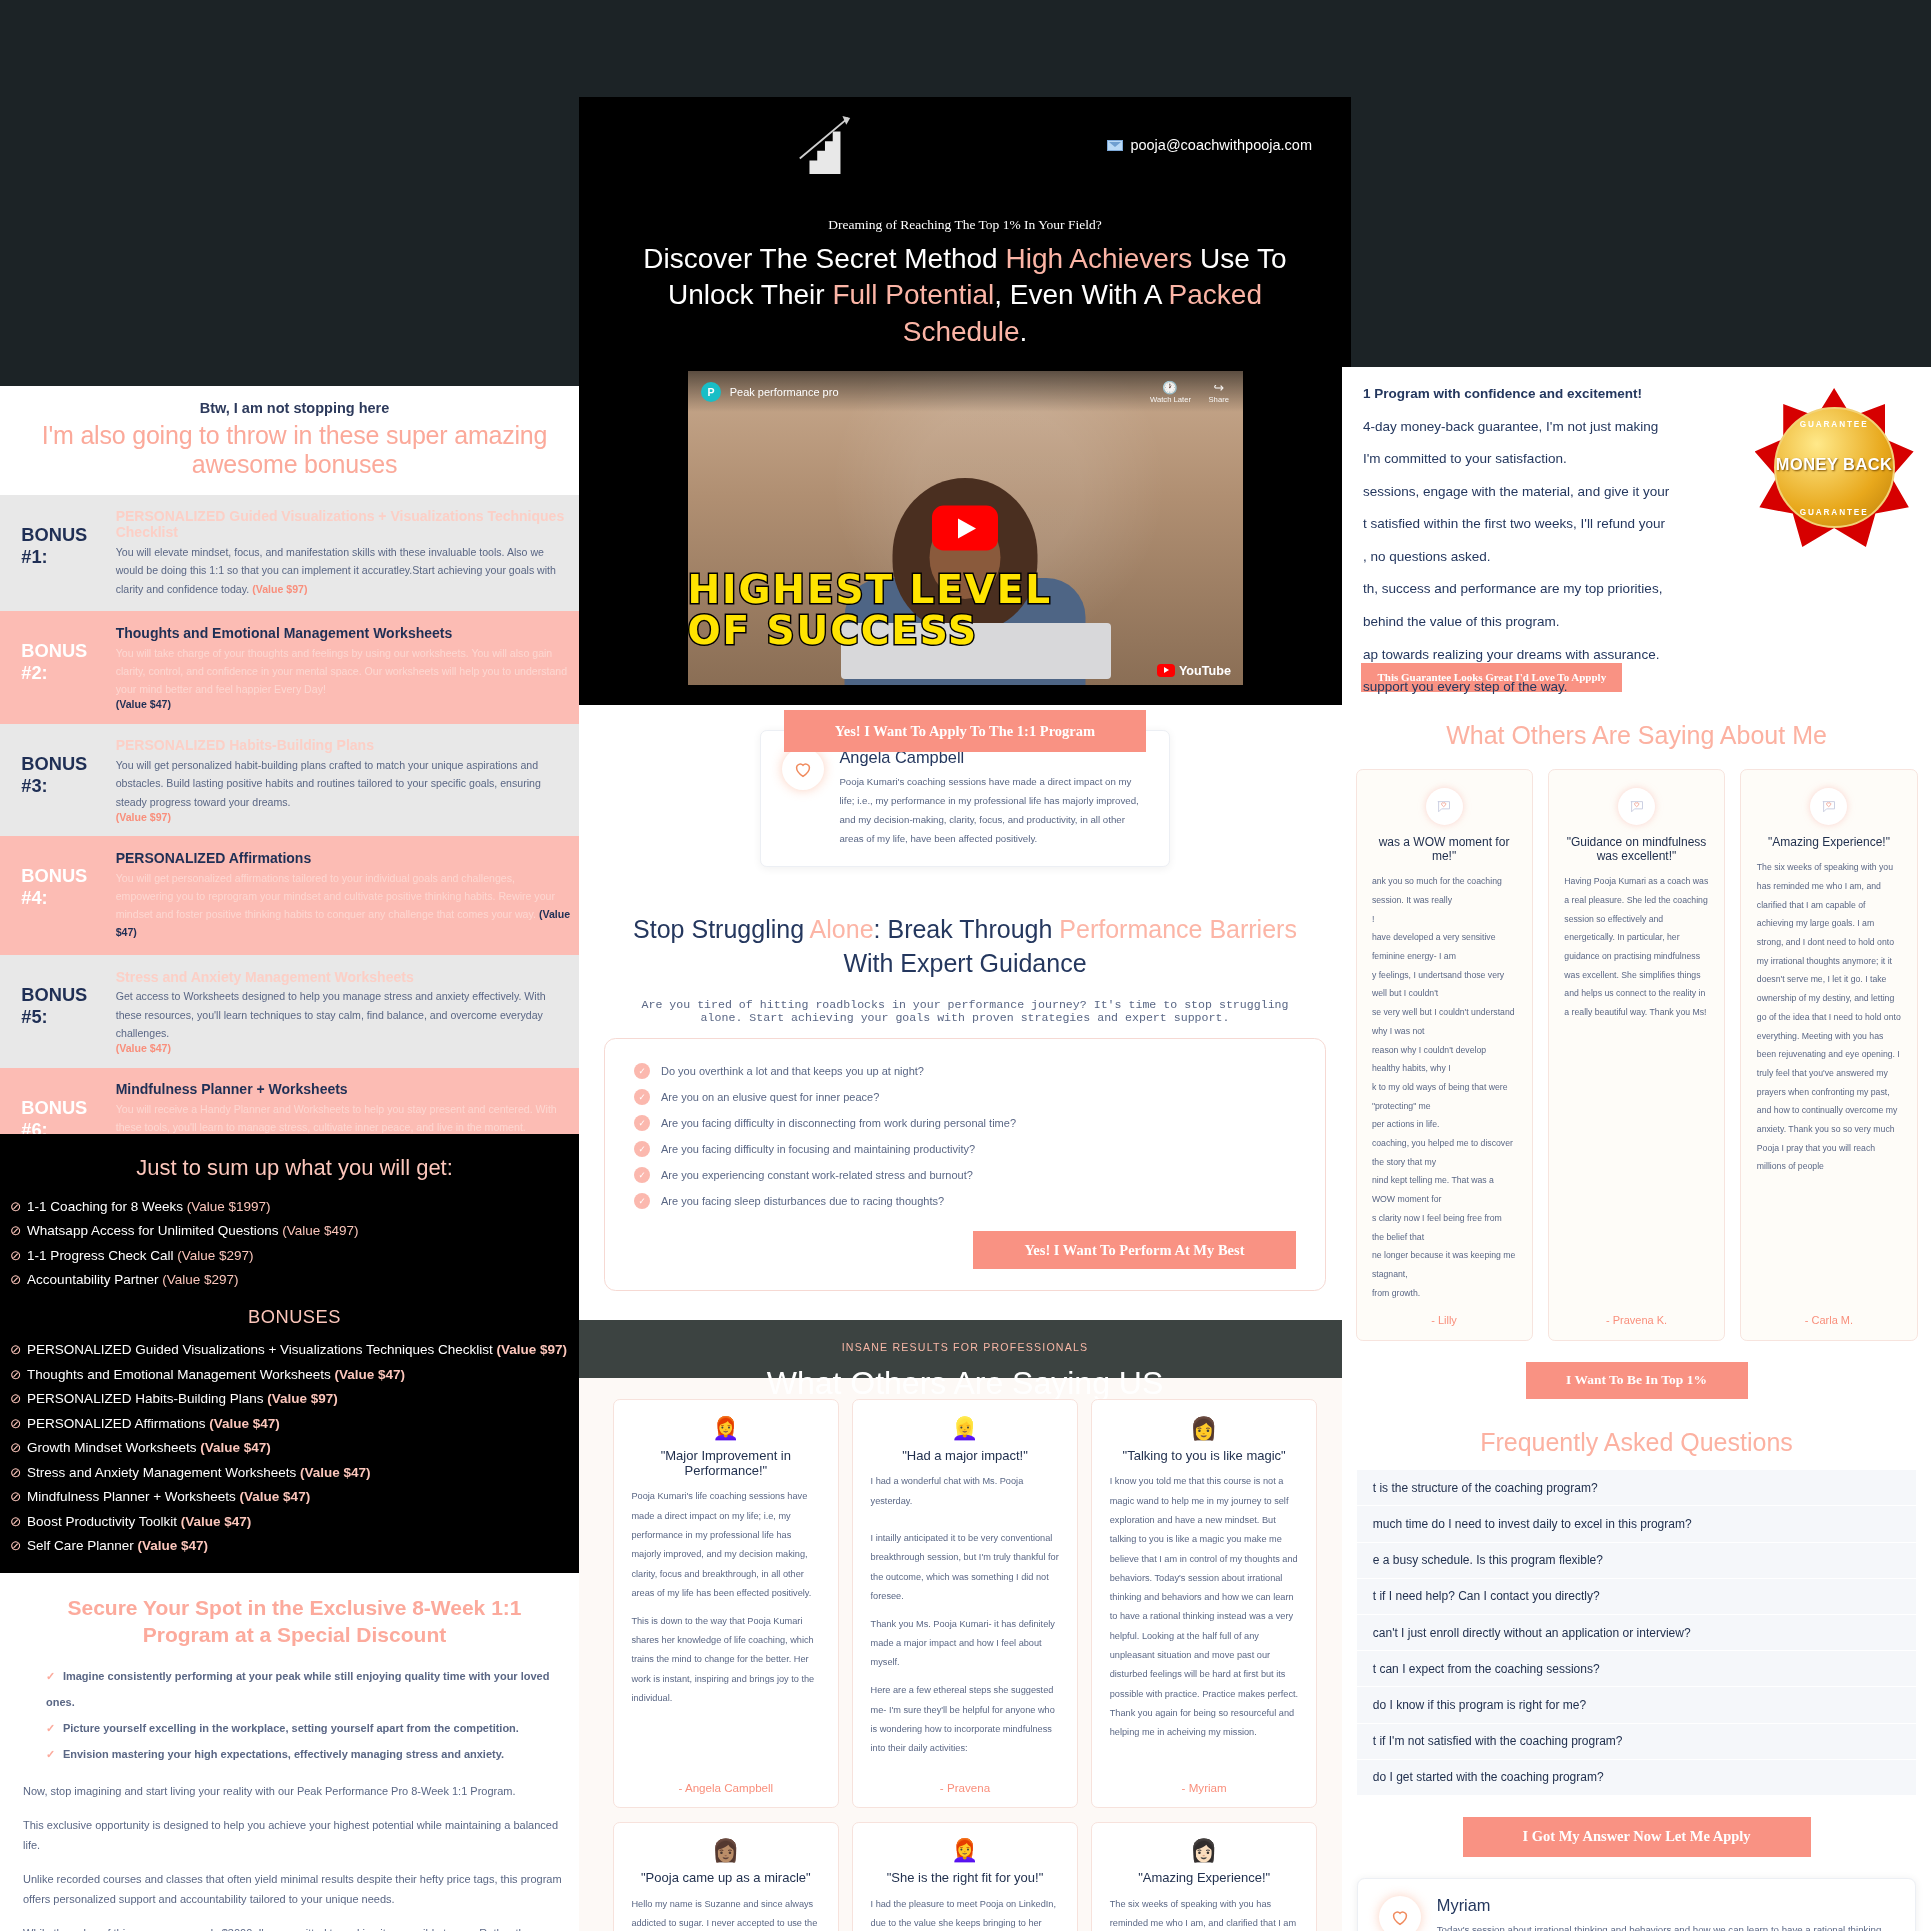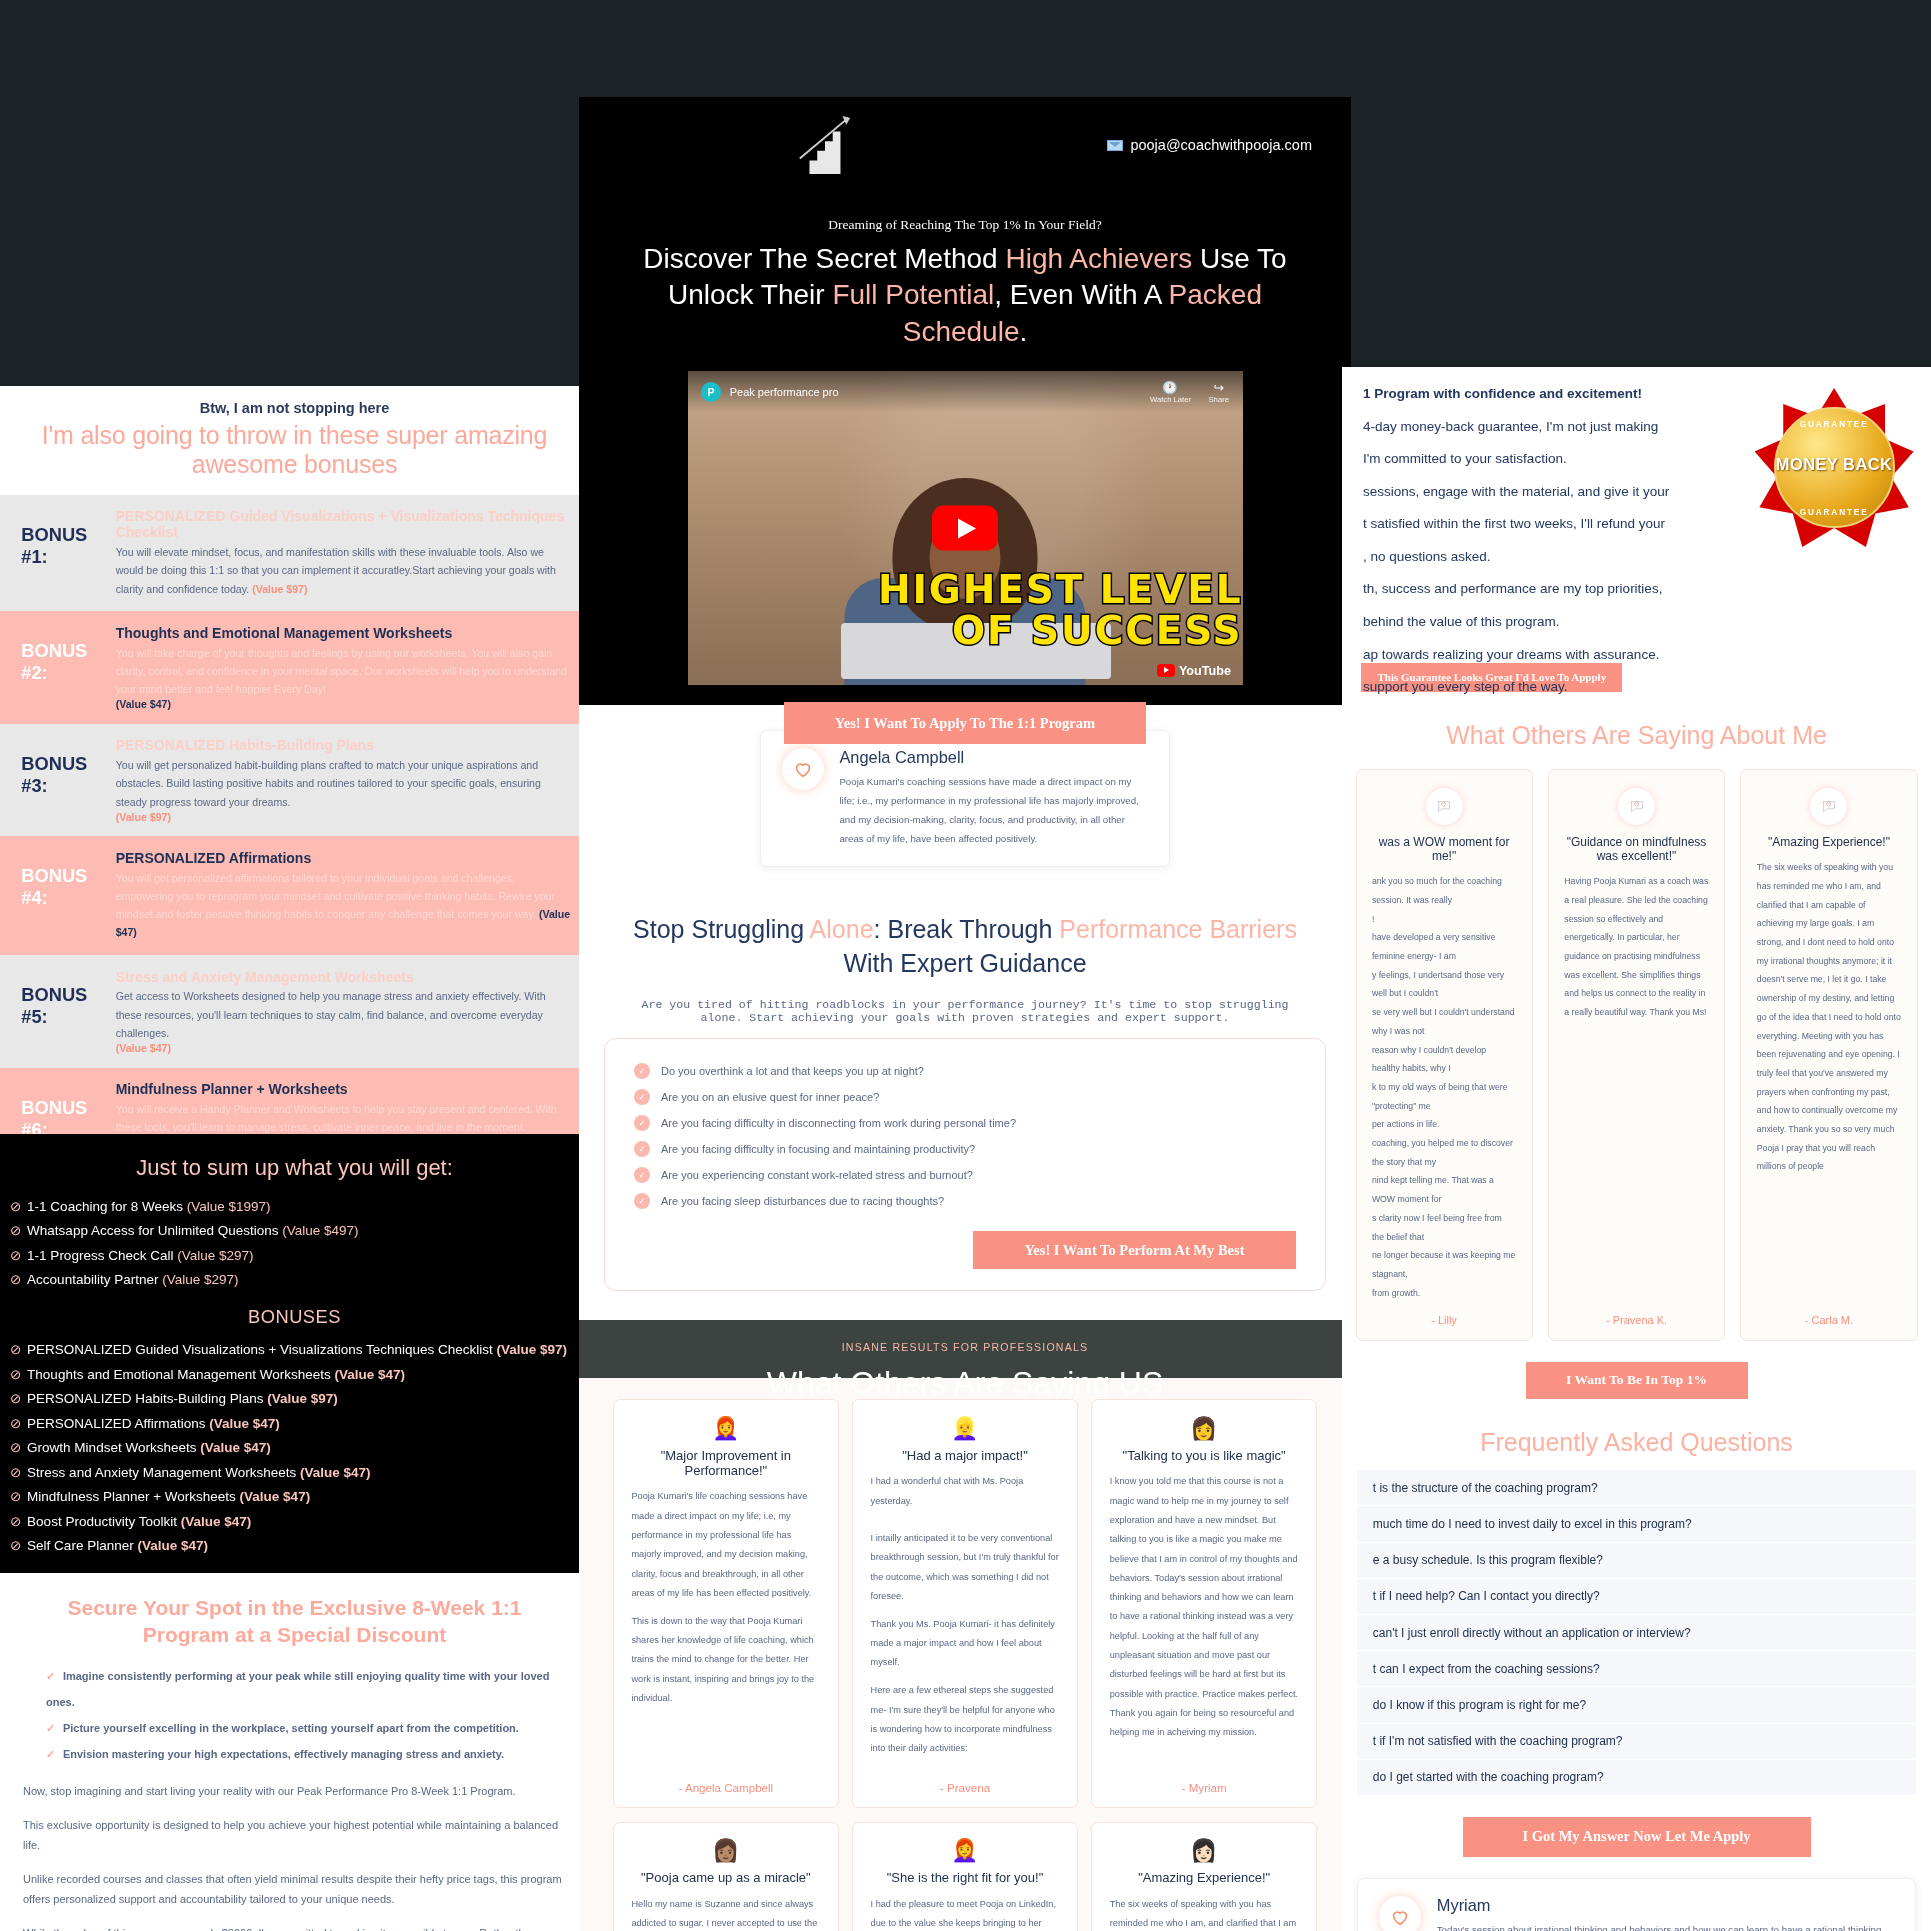--- a/index.html
+++ b/index.html
@@ -83,27 +83,27 @@
   .vid-face { position:absolute; left:50%; top:46%; transform:translateX(-50%); width:71px; height:83px; border-radius:50%; background:#8a5a3c;}
   .vid-body { position:absolute; left:50%; top:66%; transform:translateX(-50%); width:241px; height:116px; background:#4e6585; border-radius:39px 39px 0 0;}
   .vid-laptop{ position:absolute; left:52%; bottom:5.8px; transform:translateX(-50%); width:270px; height:56px; background:#d8d8da; border-radius:3.9px;}
   .vid-topbar { position:absolute; left:0; top:0; right:0; height:41px; display:flex; align-items:center; padding:0 13.5px; gap:8.7px;
     background:linear-gradient(180deg, rgba(0,0,0,.55), rgba(0,0,0,0)); color:#fff; font-size:11px;}
   .yt-avatar { width:20px;height:20px;border-radius:50%;background:#19bec6;color:#fff;font-size:10.6px;display:flex;align-items:center;justify-content:center;font-weight:700;}
   .vid-topright { margin-left:auto; display:flex; gap:17.4px; font-size:7.7px; text-align:center; opacity:.92;}
   .vid-topright i { display:block; font-size:12.6px; font-style:normal; }
   .yt-play { position:absolute; left:50%; top:50%; transform:translate(-50%,-50%); width:66px;height:45px;border-radius:11.6px;background:#ff0000;display:flex;align-items:center;justify-content:center;}
   .yt-play:after{content:"";border-left:18.3px solid #fff;border-top:10.6px solid transparent;border-bottom:10.6px solid transparent;margin-left:3.9px;}
-  .vid-caption { position:absolute; left:0; right:0; bottom:33px; text-align:right;
+  .vid-caption { position:absolute; left:0; right:0; bottom:33px; text-align:left;
     font-family:"DejaVu Sans", sans-serif; font-weight:bold; font-size:39px; line-height:1.05;
     color:#ffe400; -webkit-text-stroke:2.9px #000; paint-order:stroke fill; letter-spacing:1.9px;}
   .vid-logo { position:absolute; right:11.6px; bottom:7.7px; color:#fff; font-size:12.6px; font-weight:700; display:flex;align-items:center;gap:3.9px;}
   .vid-logo .p { width:18.3px;height:13.5px;background:#ff0000;border-radius:3.9px;position:relative;}
   .vid-logo .p:after{content:"";position:absolute;left:6.8px;top:2.9px;border-left:5.8px solid #fff;border-top:3.9px solid transparent;border-bottom:3.9px solid transparent;}
-  #hero-cta { width:362px; margin:17px auto 0; padding:12.6px 0; font-size:14.5px;font-family:Liberation Serif, serif;}
+  #hero-cta { width:362px; margin:25px auto 0; padding:12.6px 0; font-size:14.5px;font-family:Liberation Serif, serif;}
 
   .tcard { width:410px; margin:25px auto 0; background:#fff; border:1px solid #eceff4; border-radius:6.8px; box-shadow:0 1.9px 8.7px rgba(0,0,0,.06); padding:17.4px 21px; display:flex; gap:15.4px;}
   .tav { width:42px;height:42px;flex:0 0 42px;border-radius:50%; background:#fff; box-shadow:0 0 10.6px rgba(248,150,110,.45); display:flex;align-items:center;justify-content:center;}
   .tav svg { width:22px; height:22px; }
   .tname { font-size:16.4px; color:#24375e; margin-bottom:5.8px;}
   .ttext { font-size:9.7px; line-height:1.95; color:#5a6785;}
 
   .sec-h2 { text-align:center; font-size:25px; color:#24375e; line-height:1.35; margin:46px 39px 0; font-weight:500;}
   .sec-h2 .pink { color:#fcb5a6; }
   .sec-lede { text-align:center; font-size:11.6px; color:#5a6785; margin:17.4px 44px 0;font-family:Liberation Mono, monospace;}

